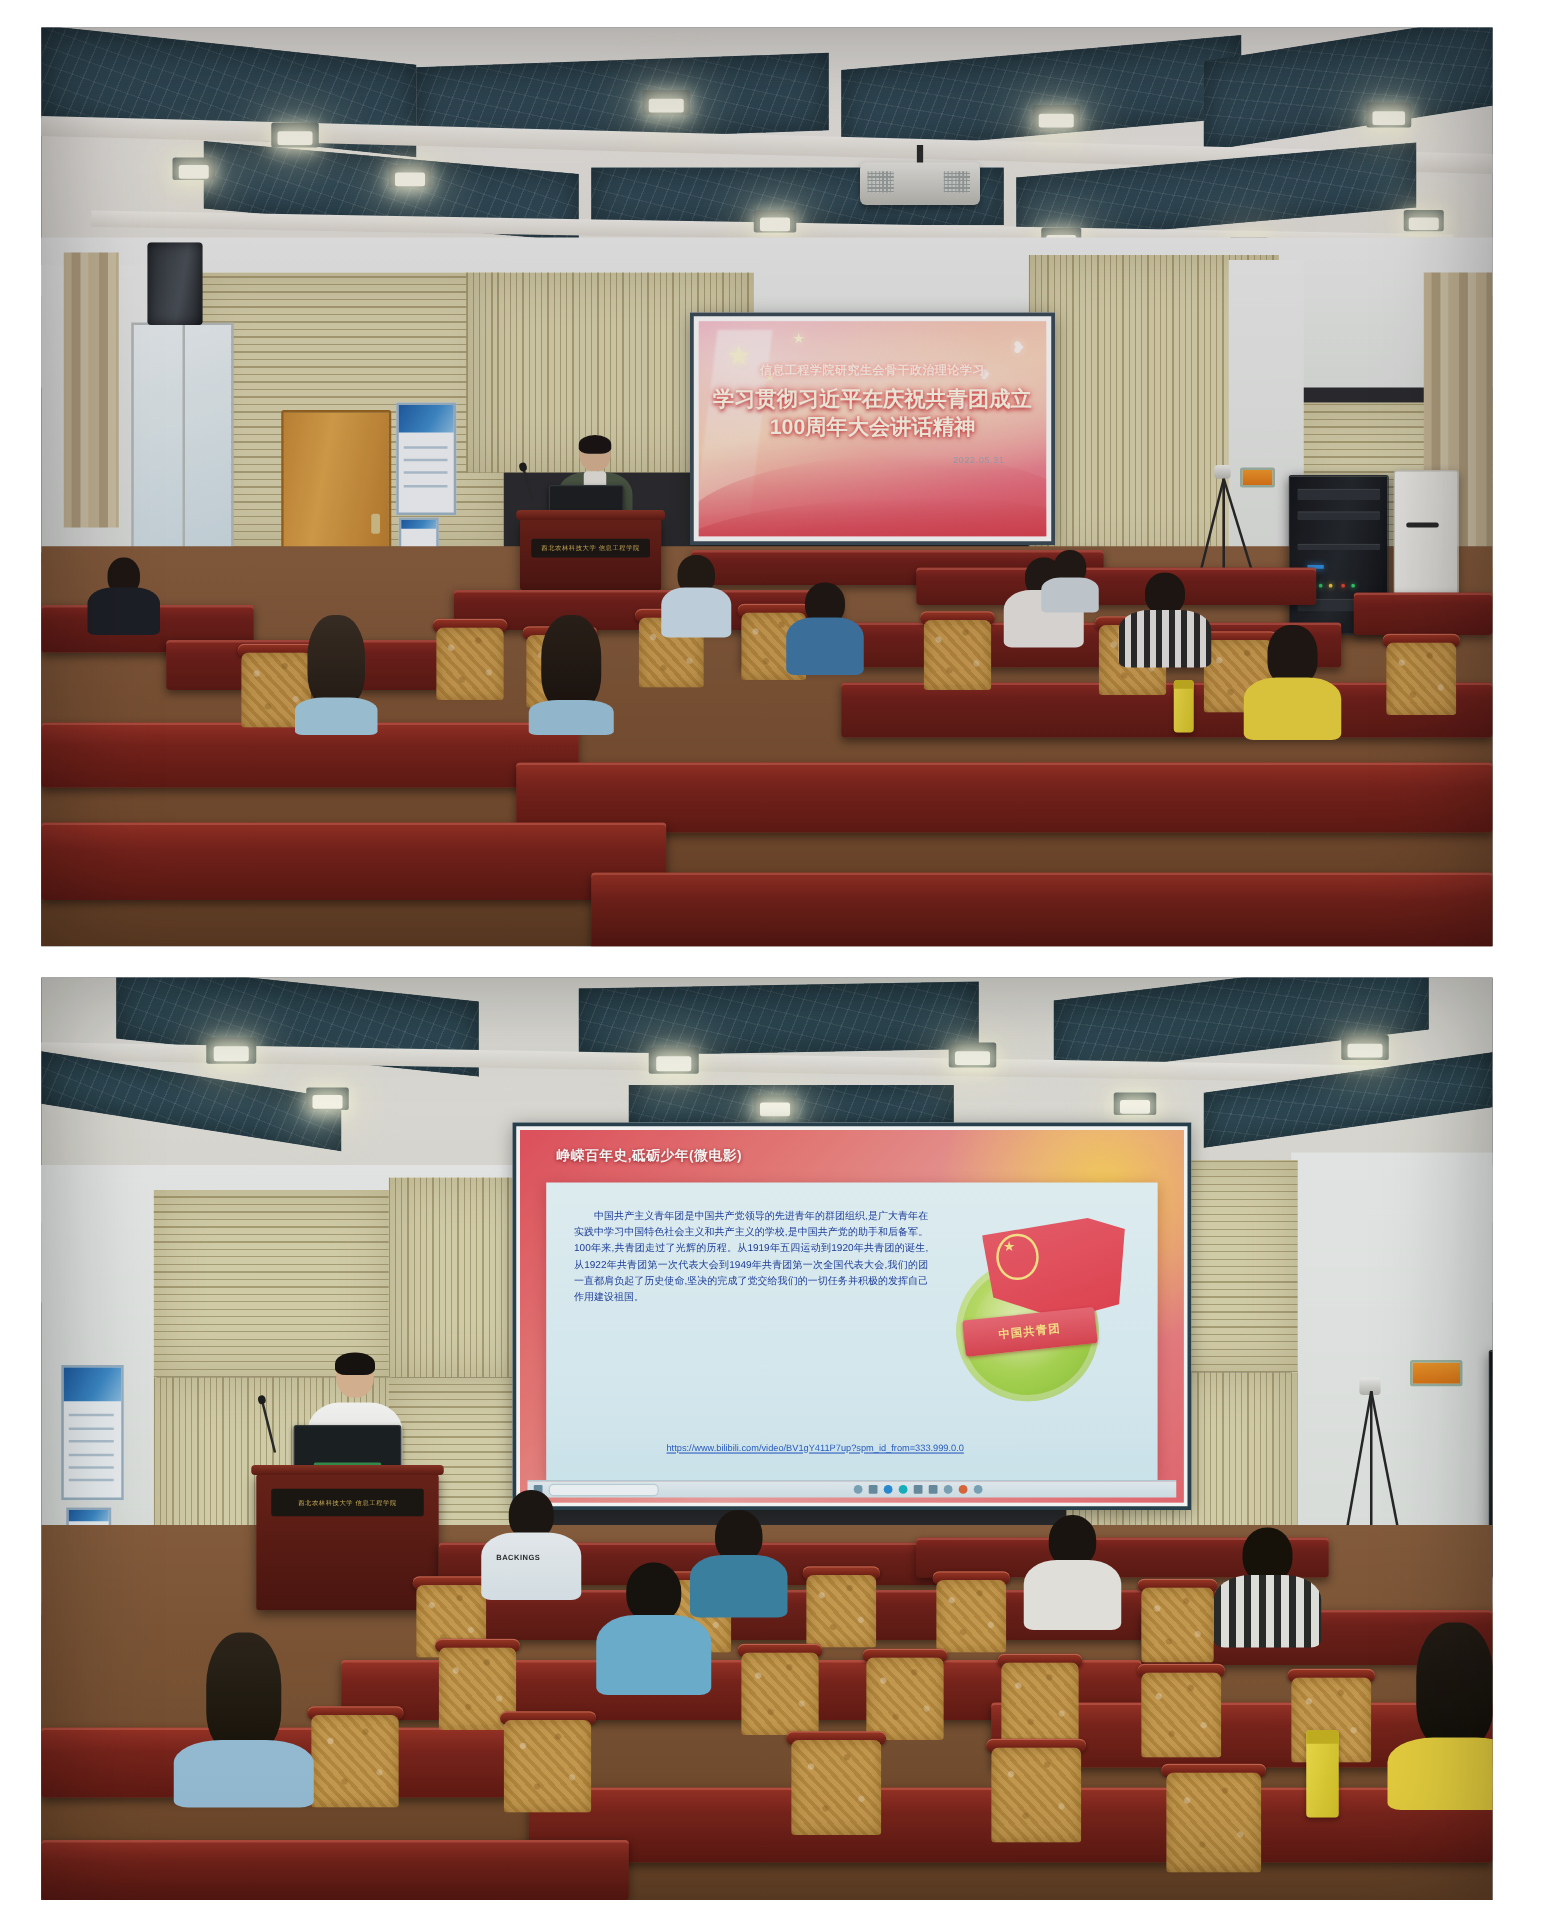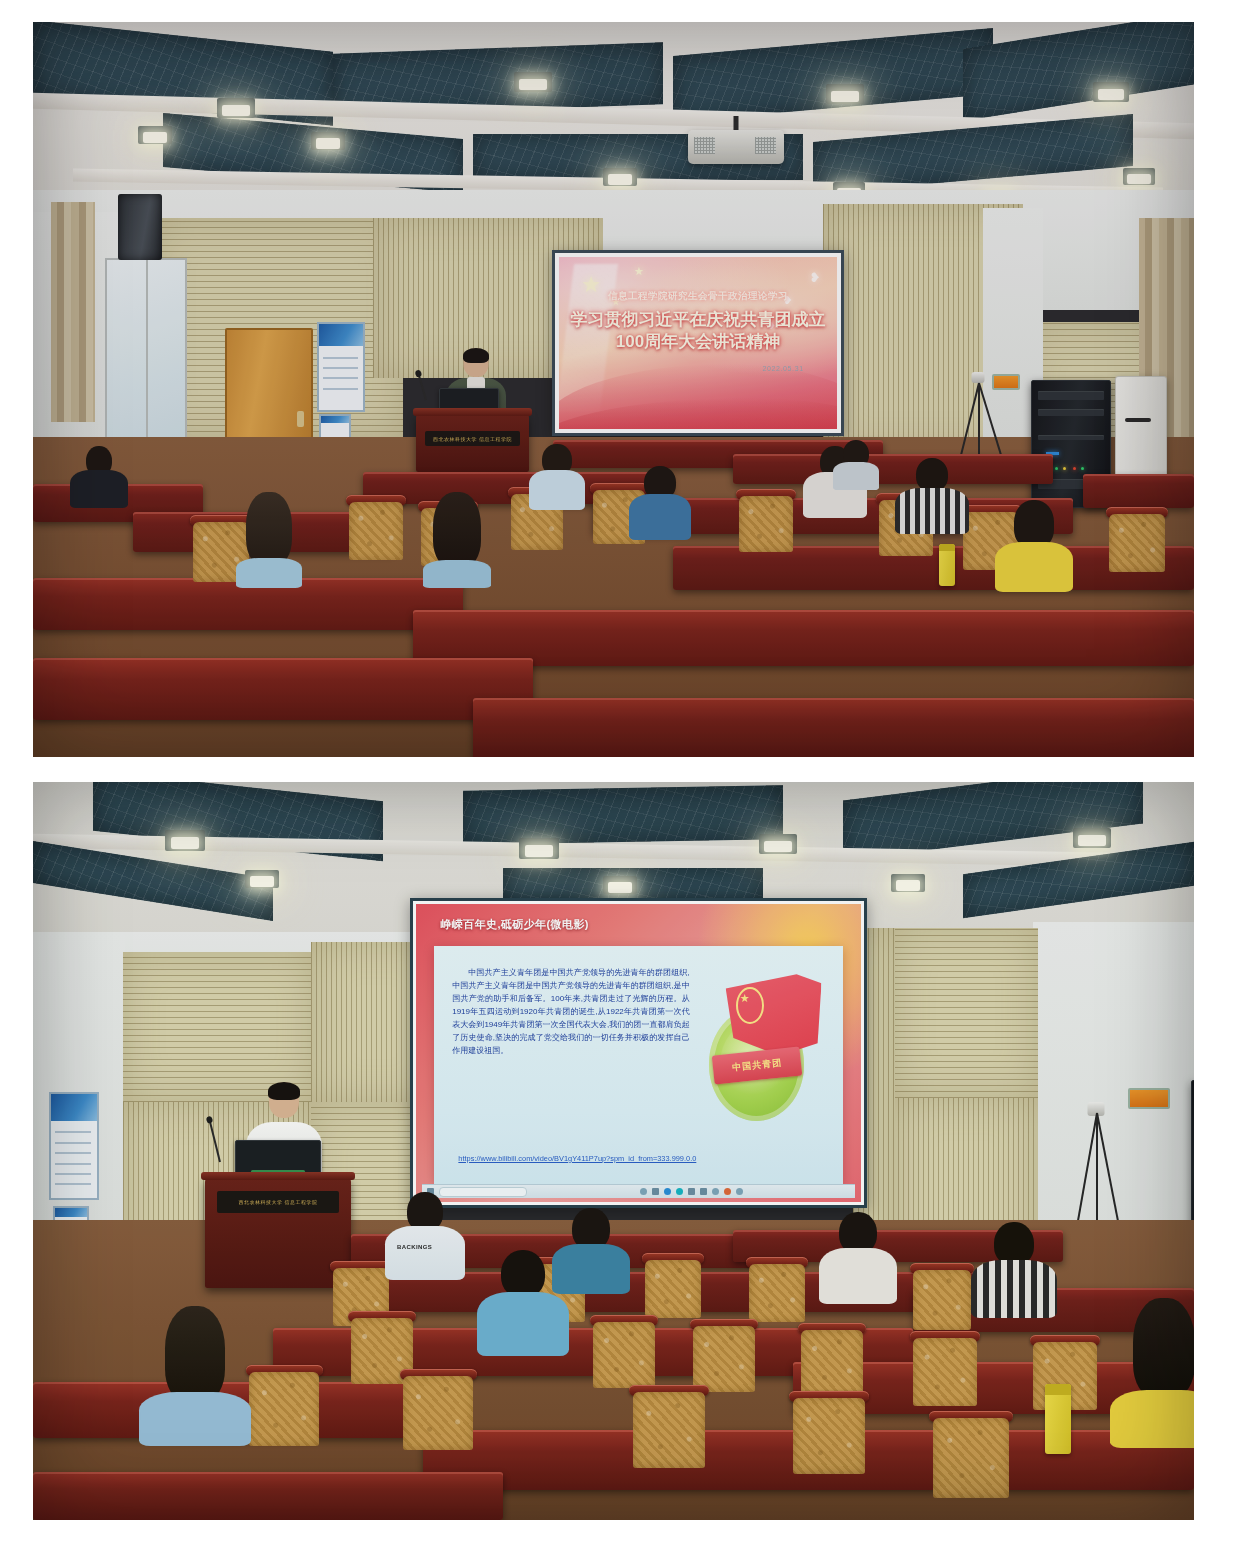--- a/index.html
+++ b/index.html
@@ -91,21 +91,21 @@
      background-image:
        radial-gradient(40% 70% at 88% 16%, rgba(255,214,90,.95), rgba(255,214,90,0) 62%),
        linear-gradient(135deg,#e8535f 0%, #ee7f7c 30%, #f2a3a0 55%, #eb6a72 100%);}
   .slide-b .btitle{position:absolute;left:5.5%;top:4.5%;font-size:11px;font-weight:bold;color:#ffffff;
        letter-spacing:.4px;text-shadow:0 1px 3px rgba(140,20,28,.85);}
   .slide-b .card{position:absolute;left:4%;top:14%;width:92%;height:80%;
        background:linear-gradient(180deg,#e9f8fb,#dff3f9 70%,#d6eef6);
        box-shadow:0 2px 10px rgba(120,20,25,.3);}
   .slide-b .body{position:absolute;left:4.5%;top:9%;width:58%;font-size:8px;line-height:1.62;
        color:#1e3fa0;text-align:justify;text-indent:2em;filter:blur(.18px);}
-  .slide-b .url{position:absolute;left:6%;bottom:9%;width:76%;font-size:7.4px;
+  .slide-b .url{position:absolute;left:6%;bottom:9%;width:76%;text-align:center;font-size:7.4px;
        color:#2a5fc9;text-decoration:underline;filter:blur(.2px);white-space:nowrap;overflow:hidden;}
 
   
   .emblem{position:absolute;right:3.5%;top:12%;width:30%;height:64%;}
   .emblem .wreath{position:absolute;left:2%;top:22%;width:78%;height:74%;border-radius:50%;
        background:radial-gradient(circle at 40% 38%, #d7ef86, #a9d84f 58%, #8cc43a 100%);
        box-shadow:inset 0 0 0 5px rgba(255,255,255,.35);}
   .emblem .wreath::after{content:"";position:absolute;left:12%;top:12%;width:76%;height:76%;border-radius:50%;
        background:radial-gradient(circle at 45% 40%, rgba(255,255,255,.45), rgba(255,255,255,0) 60%);}
   .emblem .flag{position:absolute;left:16%;top:0;width:78%;height:58%;
@@ -461,26 +461,26 @@
     <div class="exit-sign" style="left:1095px;top:306px;width:38px;height:17px;"></div>
     <div class="rack" style="left:1158px;top:298px;width:3px;height:180px;"></div>
 
     <div class="tripod" style="left:1043px;top:320px;width:40px;height:190px;">
       <div class="cam" style="width:17px;height:14px;"></div>
       <div class="leg" style="left:50%;height:180px;transform:rotate(-11deg);"></div>
       <div class="leg" style="left:50%;height:180px;transform:rotate(10deg);"></div>
       <div class="leg" style="left:50%;height:176px;"></div>
     </div>
 
-    <div class="screen" style="left:377px;top:116px;width:457px;height:310px;">
+    <div class="screen" style="left:377px;top:116px;width:543px;height:310px;">
       <div class="screen-frame" style="border-color:#29414d;"></div>
       <div class="slide-b">
         <div class="btitle">峥嵘百年史,砥砺少年(微电影)</div>
         <div class="card">
-          <div class="body">中国共产主义青年团是中国共产党领导的先进青年的群团组织,中国共产主义青年团是中国共产党领导的先进青年的群团组织,是中国共产党的助手和后备军。100年来,共青团走过了光辉的历程。从1919年五四运动到1920年共青团的诞生,从1922年共青团第一次代表大会到1949年共青团第一次全国代表大会,我们的团一直都肩负起了历史使命,坚决的完成了党交给我们的一切任务并积极的发挥自己作用建设祖国。</div>
+          <div class="body">中国共产主义青年团是中国共产党领导的先进青年的群团组织,是广大青年在实践中学习中国特色社会主义和共产主义的学校,是中国共产党的助手和后备军。100年来,共青团走过了光辉的历程。从1919年五四运动到1920年共青团的诞生,从1922年共青团第一次代表大会到1949年共青团第一次全国代表大会,我们的团一直都肩负起了历史使命,坚决的完成了党交给我们的一切任务并积极的发挥自己作用建设祖国。</div>
 
           <div class="emblem">
             <div class="wreath"></div>
             <div class="flag"></div>
             <div class="ring"></div>
             <div class="estar">★</div>
             <div class="banner">
               <span>中国共青团</span>
             </div>
           </div>

